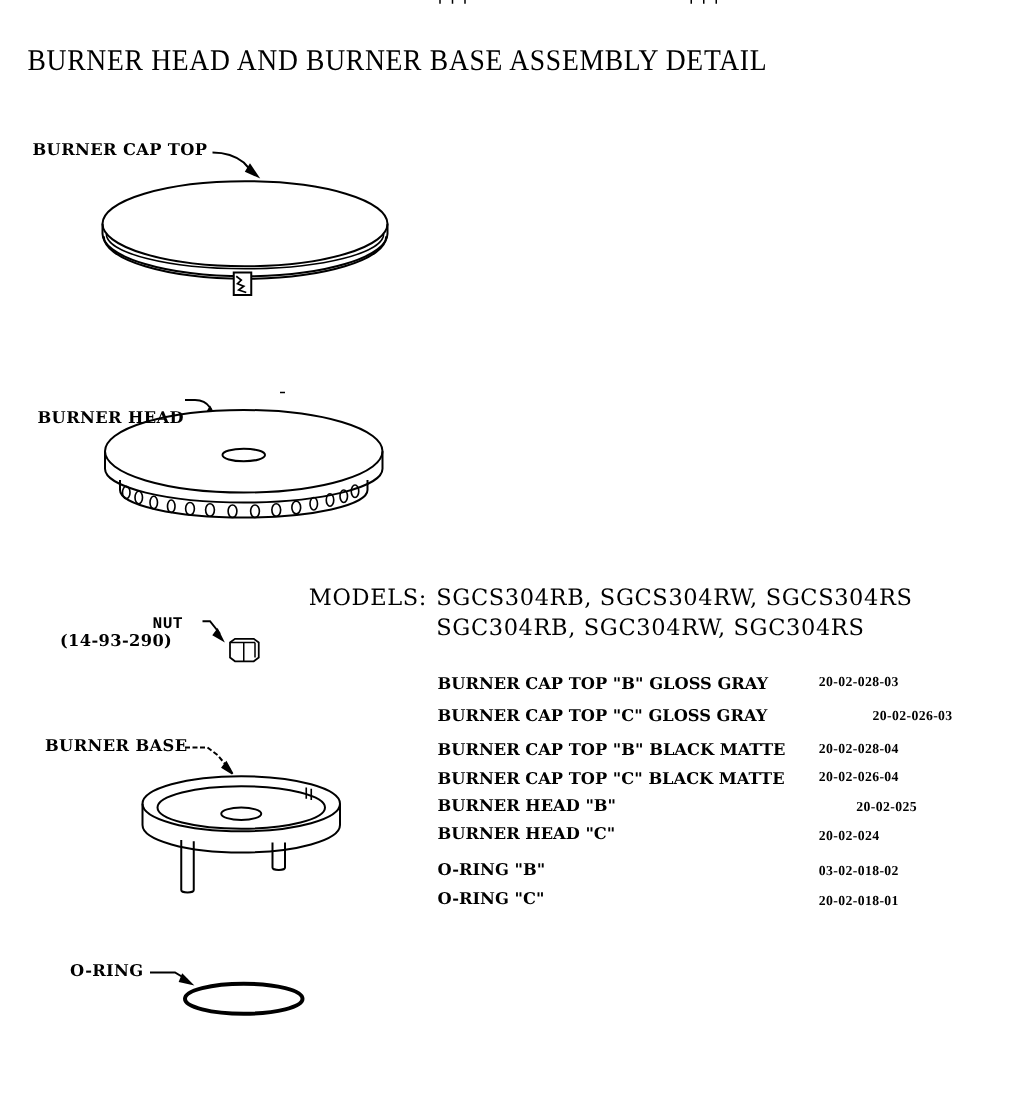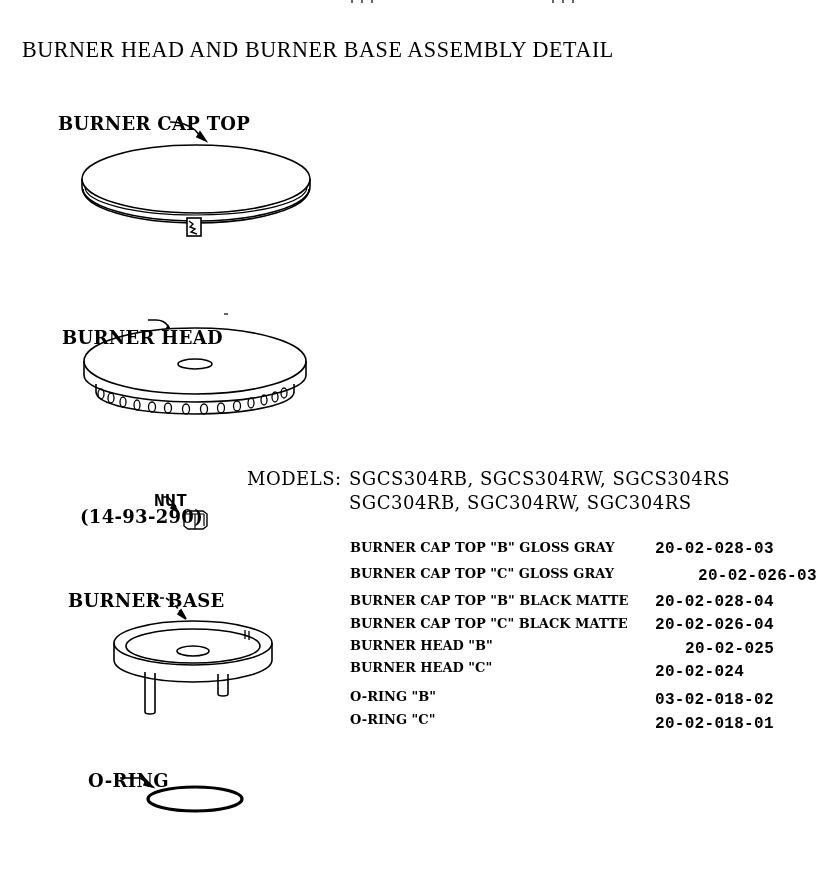--- a/index.html
+++ b/index.html
@@ -1,22 +1,22 @@
 <!DOCTYPE html>
 <html><head>
 <meta charset="utf-8">
 <style>
   html, body { margin:0; padding:0; background:#ffffff; }
   body { width:816px; height:874px; position:relative; overflow:hidden; color:#000; font-family:"DejaVu Serif", serif; }
   .abs { position:absolute; }
   .title { left:22px; top:36px; font-family:"Liberation Serif", serif; font-size:24px; letter-spacing:0.6px; white-space:nowrap; transform:scaleX(0.92); transform-origin:left top; }
-  .lbl { font-family:"DejaVu Serif", serif; font-weight:bold; font-size:18px; white-space:nowrap; letter-spacing:0.3px;margin-left:32px; }
+  .lbl { font-family:"DejaVu Serif", serif; font-weight:bold; font-size:13px; white-space:nowrap; letter-spacing:0.3px; }
   .models { font-family:"DejaVu Serif", serif; font-size:18px; white-space:nowrap; letter-spacing:0.5px; }
   .part { font-family:"DejaVu Serif", serif; font-weight:bold; font-size:13px; white-space:nowrap; }
-  .num { font-family:Liberation Mono, monospace; font-weight:bold; font-size:16px; white-space:nowrap; letter-spacing:0.3px;}
+  .num { font-family:Liberation Serif, serif; font-weight:bold; font-size:11px; white-space:nowrap; letter-spacing:0.3px;}
   svg { position:absolute; left:0; top:0; }
 </style>
 </head>
 <body>
 
 <svg width="816" height="874" viewBox="0 0 816 874">
   <g fill="none" stroke="#000" stroke-width="1.6">
 
     <path d="M352 0 v3 M362 0 v3 M372 0 v3 M553 0 v3 M563 0 v3 M573 0 v3" stroke-width="1.2"></path>
 

